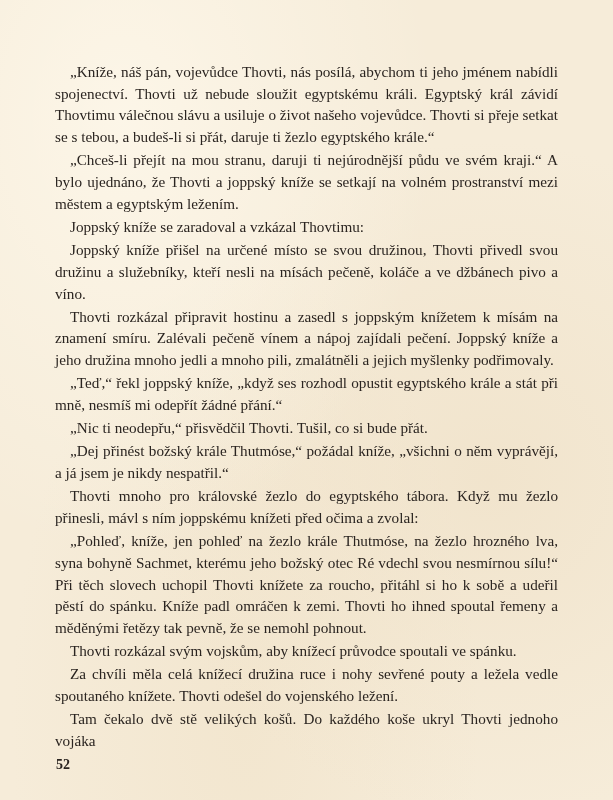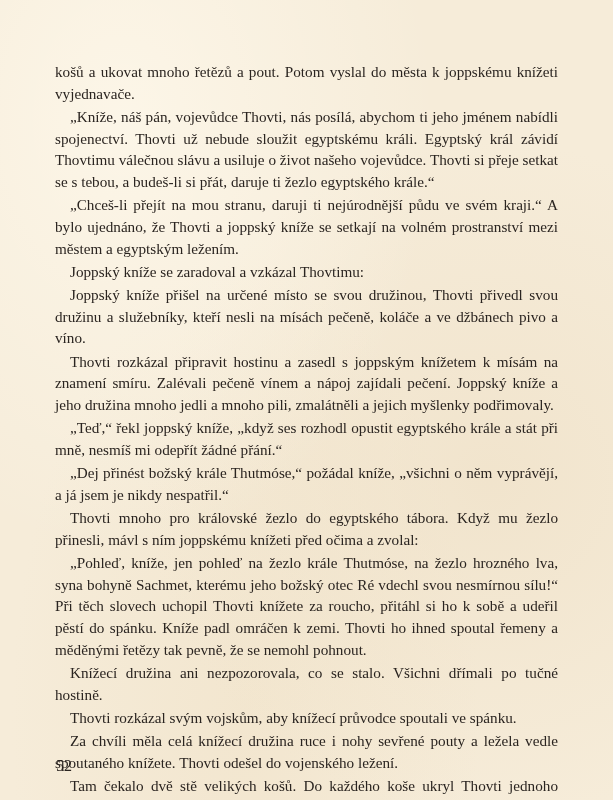--- a/index.html
+++ b/index.html
@@ -22,36 +22,36 @@
   }
   .para {
     margin: 0 0 1.5px 0;
     text-align: justify;
     text-indent: 0;
   }
   .para.indent { text-indent: 15px; }
   .page-number {
     position: absolute;
     left: 56px; top: 757px;
-    font-size: 16px;
+    font-size: 14px;
+    font-weight: bold;
   }
 </style>
 </head>
 <body>
 
 <div class="page-body">
-  <p class="para">košů a ukovat mnoho řetězů a pout. Potom vyslal do města k joppskému knížeti vyjednavače.</p>
   <p class="para indent">„Kníže, náš pán, vojevůdce Thovti, nás posílá, abychom ti jeho jménem nabídli spojenectví. Thovti už nebude sloužit egyptskému králi. Egyptský král závidí Thovtimu válečnou slávu a usiluje o život našeho vojevůdce. Thovti si přeje setkat se s tebou, a budeš-li si přát, daruje ti žezlo egyptského krále.“</p>
   <p class="para indent">„Chceš-li přejít na mou stranu, daruji ti nejúrodnější půdu ve svém kraji.“ A bylo ujednáno, že Thovti a joppský kníže se setkají na volném prostranství mezi městem a egyptským ležením.</p>
   <p class="para indent">Joppský kníže se zaradoval a vzkázal Thovtimu:</p>
   <p class="para indent">Joppský kníže přišel na určené místo se svou družinou, Thovti přivedl svou družinu a služebníky, kteří nesli na mísách pečeně, koláče a ve džbánech pivo a víno.</p>
   <p class="para indent">Thovti rozkázal připravit hostinu a zasedl s joppským knížetem k mísám na znamení smíru. Zalévali pečeně vínem a nápoj zajídali pečení. Joppský kníže a jeho družina mnoho jedli a mnoho pili, zmalátněli a jejich myšlenky podřimovaly.</p>
   <p class="para indent">„Teď,“ řekl joppský kníže, „když ses rozhodl opustit egyptského krále a stát při mně, nesmíš mi odepřít žádné přání.“</p>
+  <p class="para indent">„Nic ti neodepřu,“ přisvědčil Thovti. Tušil, co si bude přát.</p>
   <p class="para indent">„Dej přinést božský krále Thutmóse,“ požádal kníže, „všichni o něm vyprávějí, a já jsem je nikdy nespatřil.“</p>
   <p class="para indent">Thovti mnoho pro královské žezlo do egyptského tábora. Když mu žezlo přinesli, mávl s ním joppskému knížeti před očima a zvolal:</p>
   <p class="para indent">„Pohleď, kníže, jen pohleď na žezlo krále Thutmóse, na žezlo hrozného lva, syna bohyně Sachmet, kterému jeho božský otec Ré vdechl svou nesmírnou sílu!“ Při těch slovech uchopil Thovti knížete za roucho, přitáhl si ho k sobě a udeřil pěstí do spánku. Kníže padl omráčen k zemi. Thovti ho ihned spoutal řemeny a měděnými řetězy tak pevně, že se nemohl pohnout.</p>
-  <p class="para indent">Knížecí družina ani nezpozorovala, co se stalo. Všichni dřímali po tučné hostině.</p>
   <p class="para indent">Thovti rozkázal svým vojskům, aby knížecí průvodce spoutali ve spánku.</p>
   <p class="para indent">Za chvíli měla celá knížecí družina ruce i nohy sevřené pouty a ležela vedle spoutaného knížete. Thovti odešel do vojenského ležení.</p>
   <p class="para indent">Tam čekalo dvě stě velikých košů. Do každého koše ukryl Thovti jednoho vojáka</p>
 </div>
 
 <div class="page-number">52</div>
 
 </body></html>

